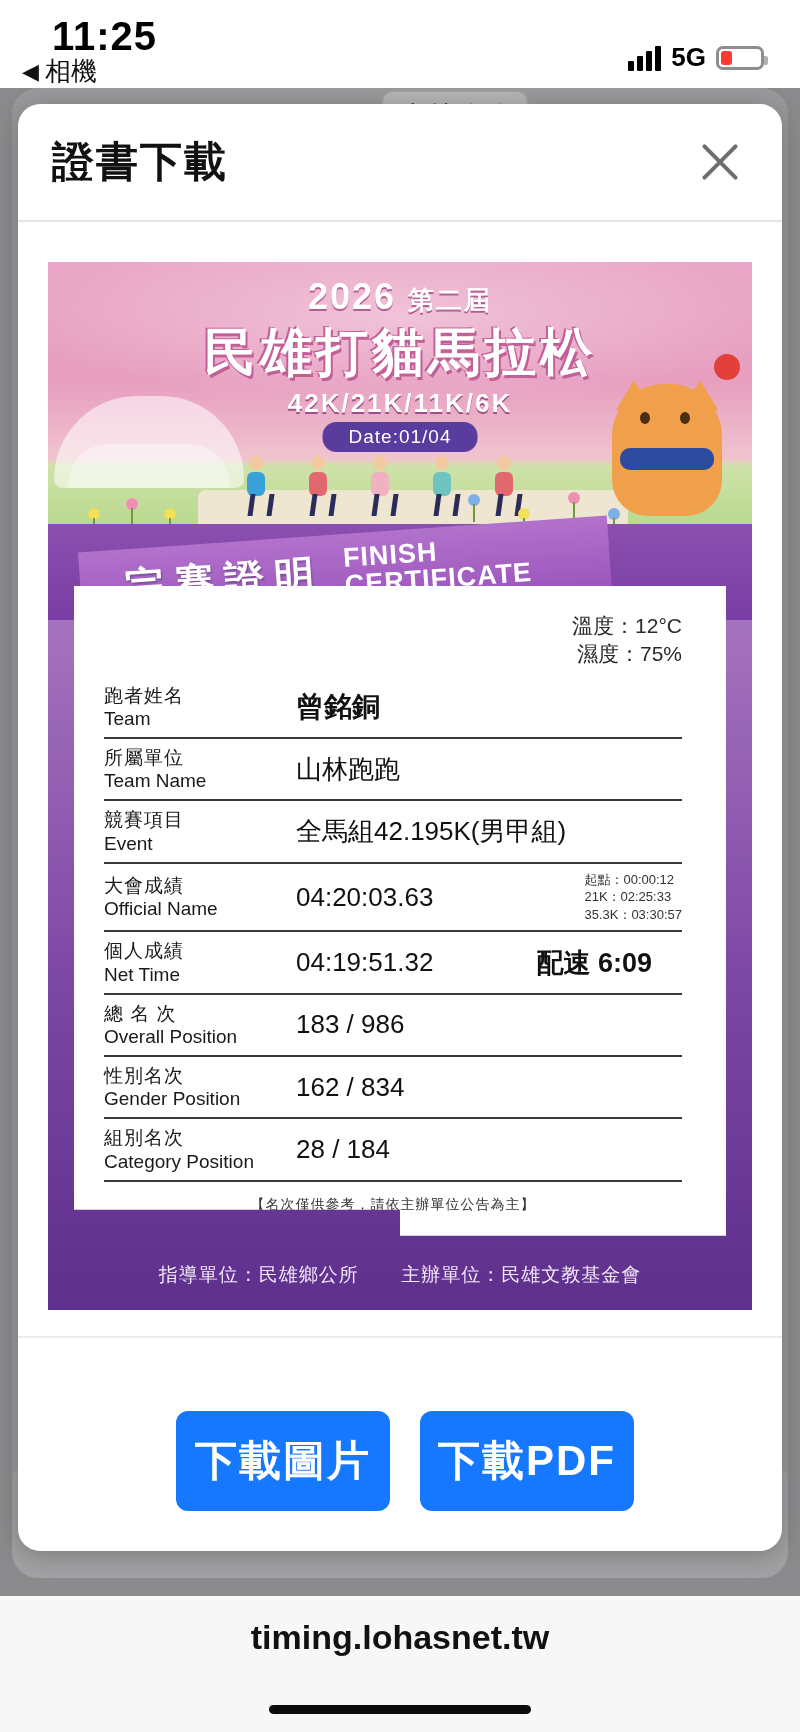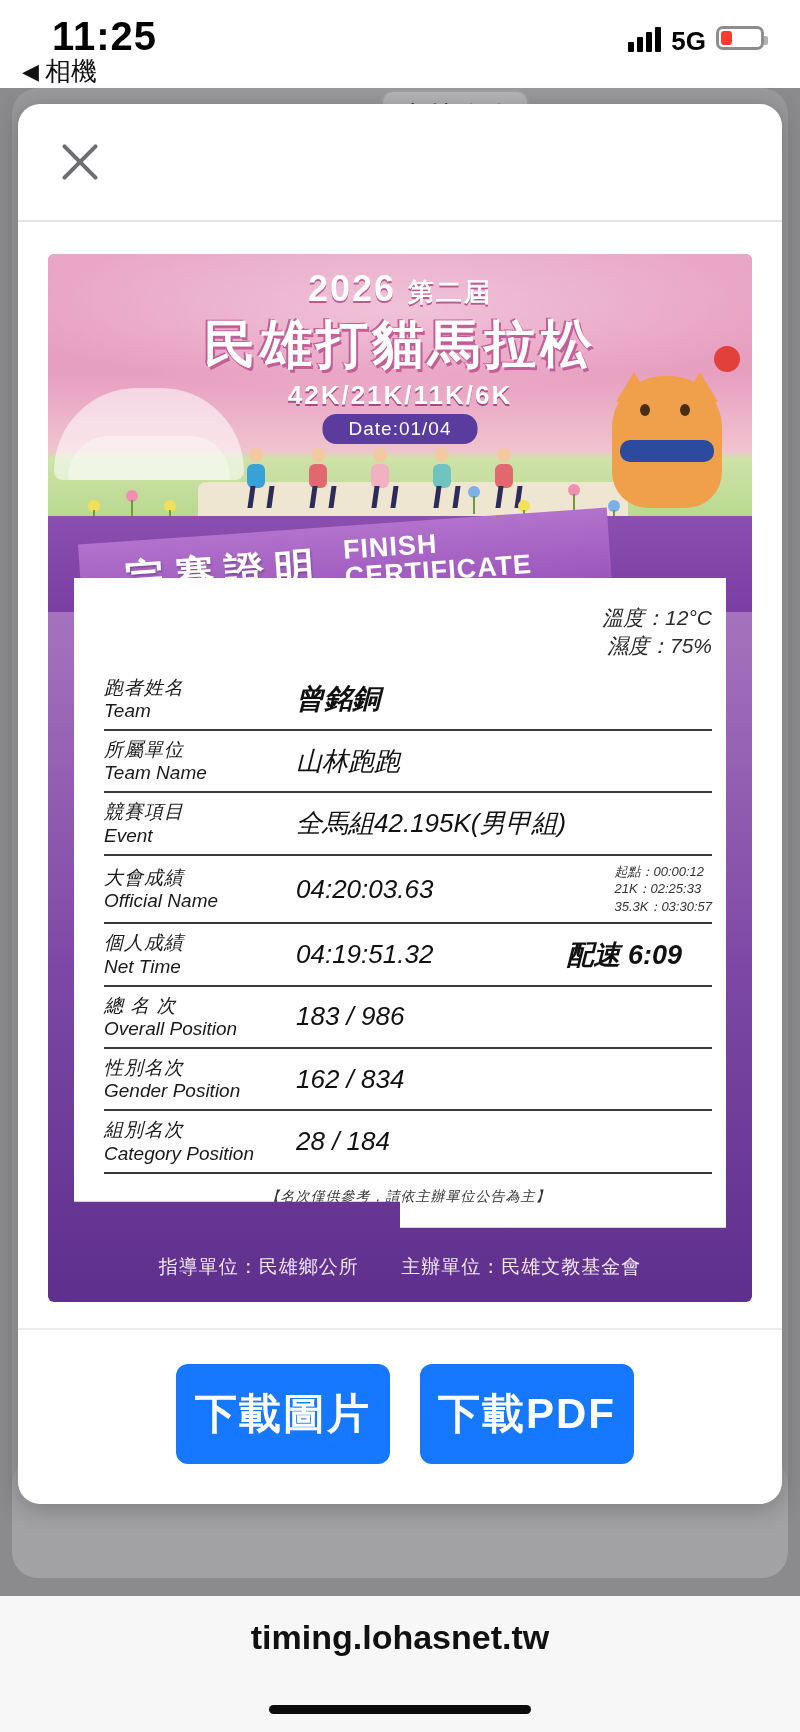--- a/index.html
+++ b/index.html
@@ -27,23 +27,23 @@
     left: 52px;
     top: 14px;
     font-size: 40px;
     font-weight: bold;
     color: #000;
     letter-spacing: 1px;
   }
   .status-right {
     position: absolute;
     right: 36px;
-    top: 26px;
-    display: flex;
-    align-items: flex-start;
+    top: 42px;
+    display: flex;
+    align-items: center;
     gap: 10px;
   }
   .signal {
     display: flex;
     align-items: flex-end;
     gap: 3px;
     height: 26px;
   }
   .signal i {
     display: block;
@@ -249,24 +249,25 @@
   .close-x::after  { transform: rotate(-45deg); }
 
   .modal-body {
     padding: 32px 30px 26px 30px;
     border-bottom: 2px solid #ececee;
   }
 
   
   .cert {
     width: 100%;
-    border-radius: 6px;
+    border-radius: 0;
     overflow: hidden;
     position: relative;
     background: linear-gradient(180deg,#c9a7d4 0%, #a472bd 35%, #7b46a4 70%, #5e2f8c 100%);
+    margin-top: 8px;
   }
   .cert-top {
     height: 262px;
     position: relative;
     background: linear-gradient(180deg,#e9a6c6 0%, #e79ec0 45%, #f0c3cf 75%, #cfe2a9 78%, #b9d98f 100%);
     overflow: hidden;
   }
   .cert-top .sky-glow {
     position: absolute;
     left: -10%;
@@ -485,25 +486,24 @@
     color: #fff;
     font-size: 27px;
     font-weight: bold;
     line-height: 1.0;
     letter-spacing: 1px;
   }
 
   .cert-sheet {
     margin: -34px 26px 0 26px;
     background: #ffffff;
-    padding: 26px 14px 22px 30px;
+    padding: 26px 44px 22px 30px;
     position: relative;
     z-index: 2;
     clip-path: polygon(0 0, 100% 0, 100% 100%, 50% 100%, 50% 96%, 0 96%);
-    font-style: italic;
   }
   .weather {
     text-align: right;
     font-size: 21px;
     color: #2a2a2a;
     line-height: 1.35;
     margin-bottom: 8px;
   }
   table.cert-table {
     width: 100%;
@@ -561,20 +561,21 @@
     letter-spacing: 1px;
   }
   .cert-footer span { margin: 0 18px; }
 
   
   .modal-actions {
     display: flex;
     justify-content: center;
     gap: 30px;
     padding: 34px 0 40px 10px;
+    margin-top: 39px;
   }
   .btn {
     background: #1677ff;
     color: #fff;
     border: none;
     border-radius: 12px;
     font-size: 42px;
     font-weight: bold;
     letter-spacing: 2px;
     padding: 22px 0;
@@ -627,20 +628,21 @@
       <div class="share-icon"></div>
       <div>複製連結</div>
     </div>
   </div>
 
   <div class="bg-card2"></div>
 </div>
 
 <div class="modal">
   <div class="modal-header">
+    <div class="modal-title">證書下載</div>
     <div class="close-x"></div>
   </div>
 
   <div class="modal-body">
     <div class="cert">
 
       <div class="cert-top">
         <div class="sky-glow"></div>
         <div class="cert-year">
           <span>2026</span>

